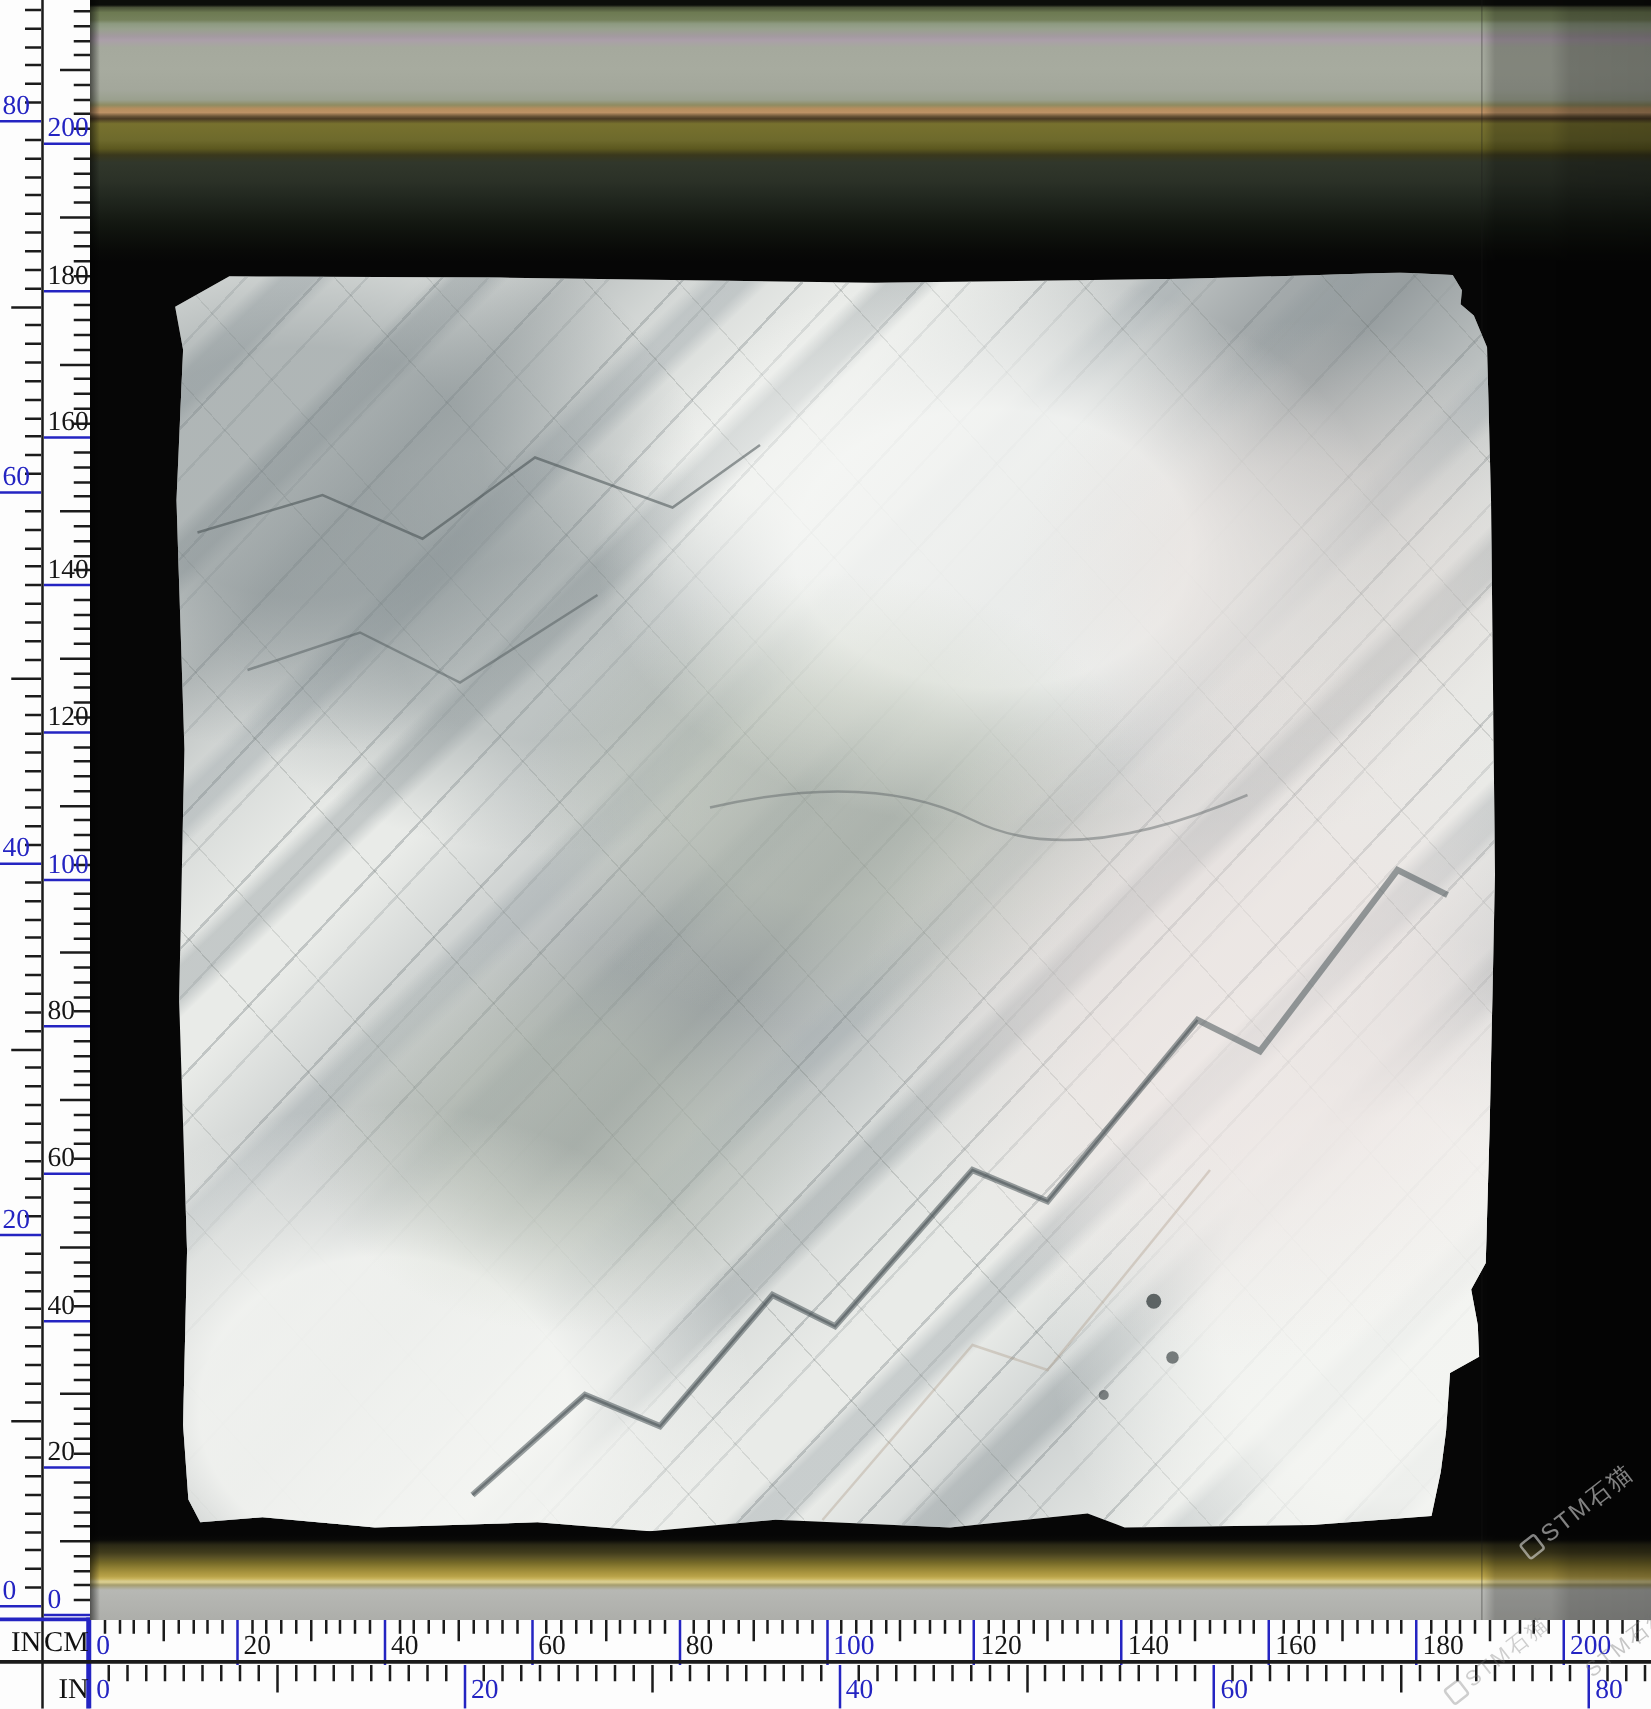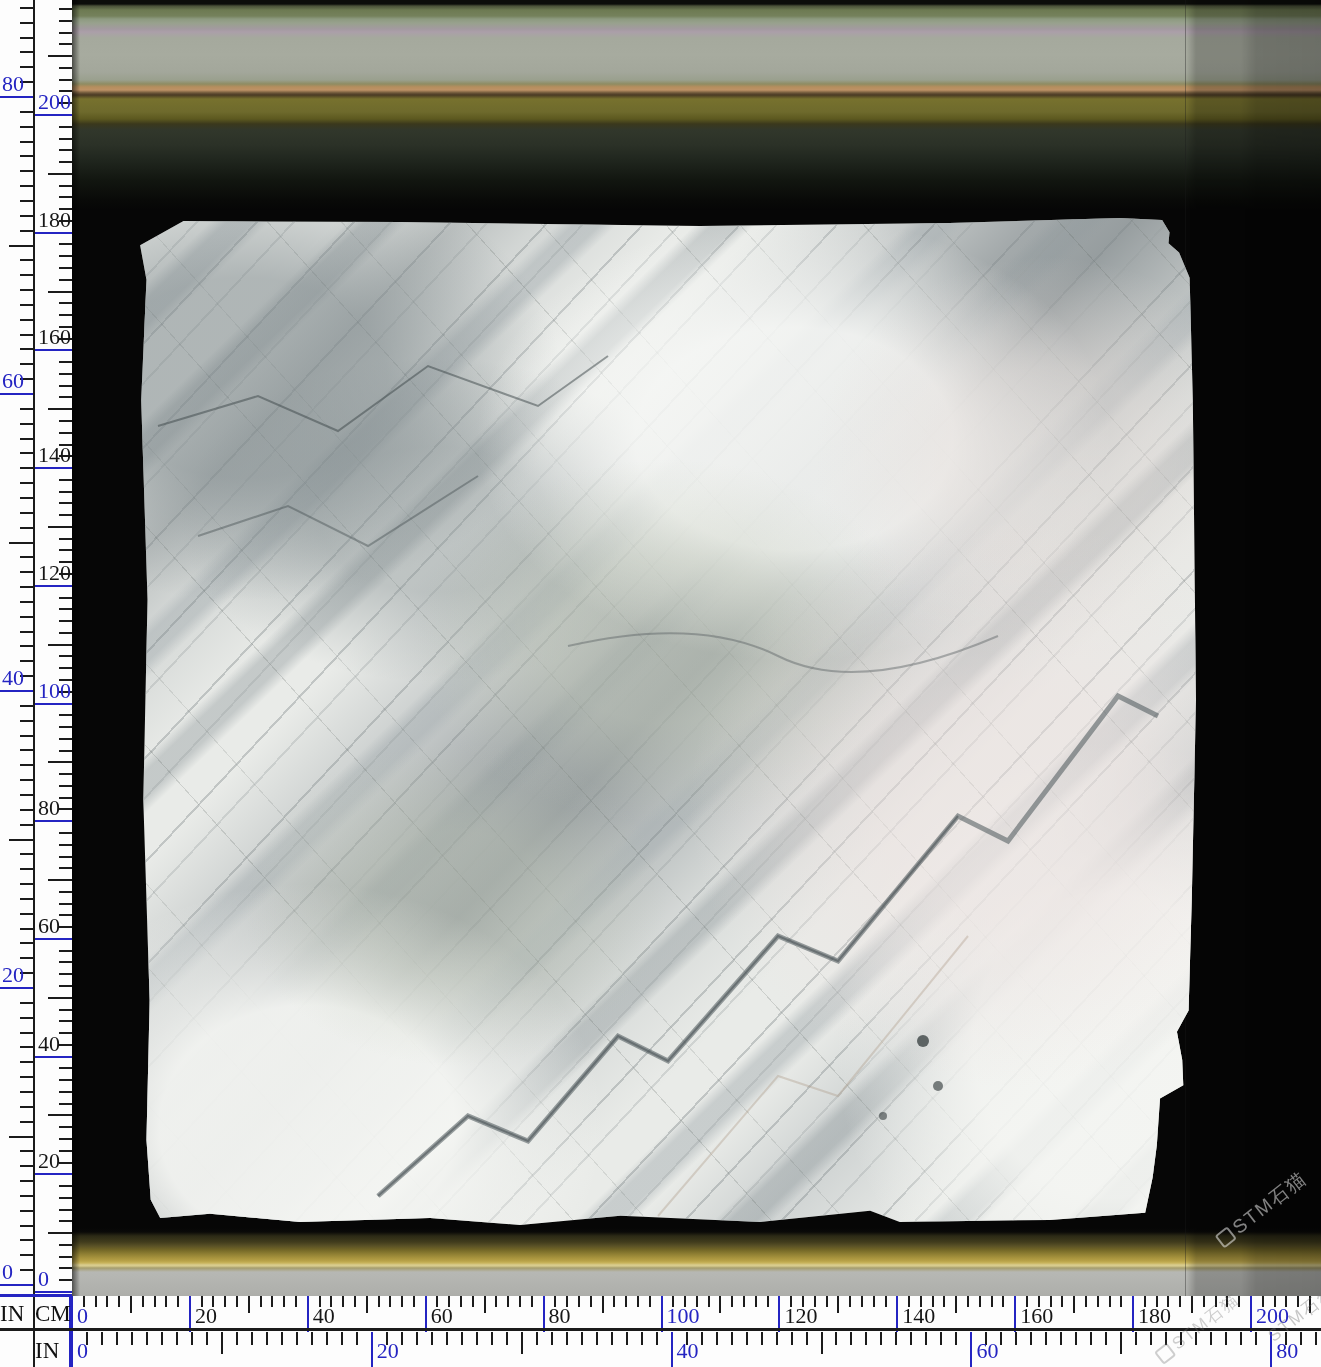--- a/index.html
+++ b/index.html
@@ -64,21 +64,21 @@
   .vcol{position:absolute;top:0;height:1294px;background:transparent;overflow:hidden;}
   #vruler-in{left:0;width:33px;}
   #vruler-cm{left:35px;width:37px;}
   .hrow{position:absolute;left:72px;width:1249px;overflow:hidden;background:transparent;}
   #hruler-cm{top:1296px;height:36px;}
   #hruler-in{top:1332px;height:35px;}
 
   .line-black{position:absolute;background:#1b1b1b;}
   .line-blue{position:absolute;background:#2424c2;}
 
-  .unit-cell{position:absolute;font-size:23px;color:#111;text-align:left;}
+  .unit-cell{position:absolute;font-size:23px;color:#111;text-align:right;}
 
   
   .wm{position:absolute;display:flex;align-items:center;gap:4px;transform:rotate(-38deg);
       font-family:"Liberation Sans","DejaVu Sans",sans-serif;letter-spacing:2px;z-index:9;white-space:nowrap;}
   .wm .logo{display:inline-block;width:12px;height:12px;border:2px solid currentColor;border-radius:3px;}
   #wm1{left:1208px;top:1196px;color:rgba(255,255,255,0.50);font-size:19px;}
   #wm2{left:1148px;top:1316px;color:rgba(110,110,110,0.32);font-size:17px;}
   #wm3{left:1262px;top:1302px;color:rgba(115,115,115,0.40);font-size:17px;}
 </style>
 </head>

